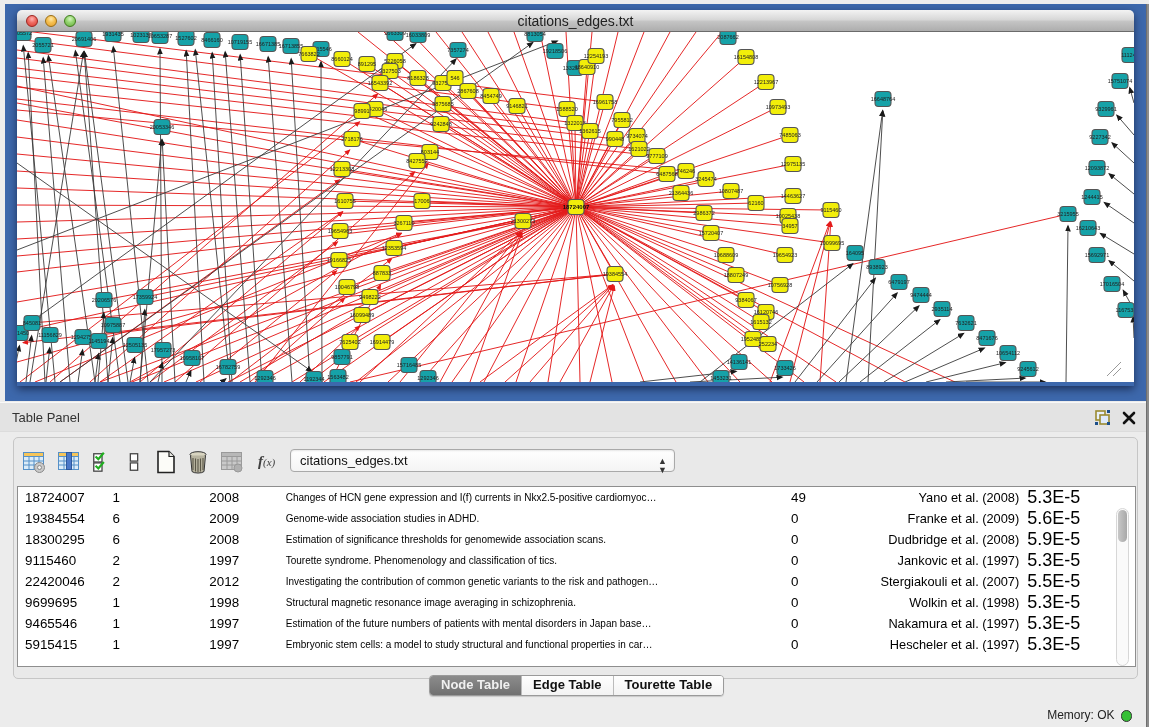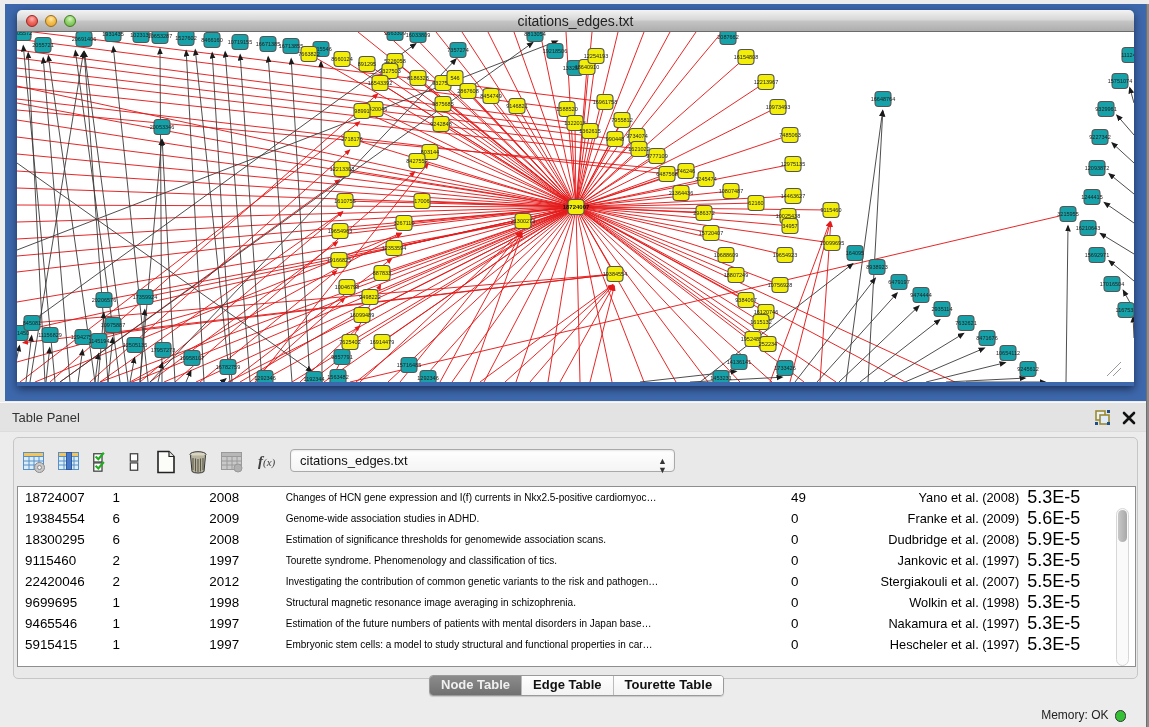--- a/index.html
+++ b/index.html
@@ -52,21 +52,21 @@
 #vscroll { position:absolute; right:8px; top:70px; width:13px; height:158px;
   background:#fafafa; border:1px solid #d7d7d7; border-radius:7px; }
 #vthumb { position:absolute; left:1px; top:1px; width:9px; height:32px;
   background:linear-gradient(90deg,#c8c8c8,#a8a8a8); border-radius:5px; }
 #tabs { position:absolute; left:429px; top:274px; height:21px; display:flex;
   font-size:13px; font-weight:bold; border:1px solid #9a9a9a; border-radius:4px;
   overflow:hidden; background:#fff; box-shadow:0 1px 1px rgba(0,0,0,.15);align-items:center; }
 #tabs div { padding:2px 11px 0; height:21px; }
 #tabs .sel { background:linear-gradient(#8d8d8d,#6f6f6f); color:#f0f0f0; }
 #tabs .ns { background:linear-gradient(#ffffff,#f2f2f2); color:#111; border-left:1px solid #bbb; }
-#status { position:absolute; right:20px; bottom:5px; font-size:12px; color:#222; }
+#status { position:absolute; right:14px; bottom:5px; font-size:12px; color:#222; }
 #status .dot { display:inline-block; width:11.5px; height:11.5px; border-radius:50%;
   background:#35c035; border:1.5px solid #333; vertical-align:-2.5px; margin-left:6px; }
 </style></head><body>
 <div id="desk">
   <div id="win">
     <div id="tbar">
       <div class="tl" id="tl1"></div>
         <div class="tl" id="tl2"></div>
         <div class="tl" id="tl3"></div>
       <div class="ttl">citations_edges.txt</div>

